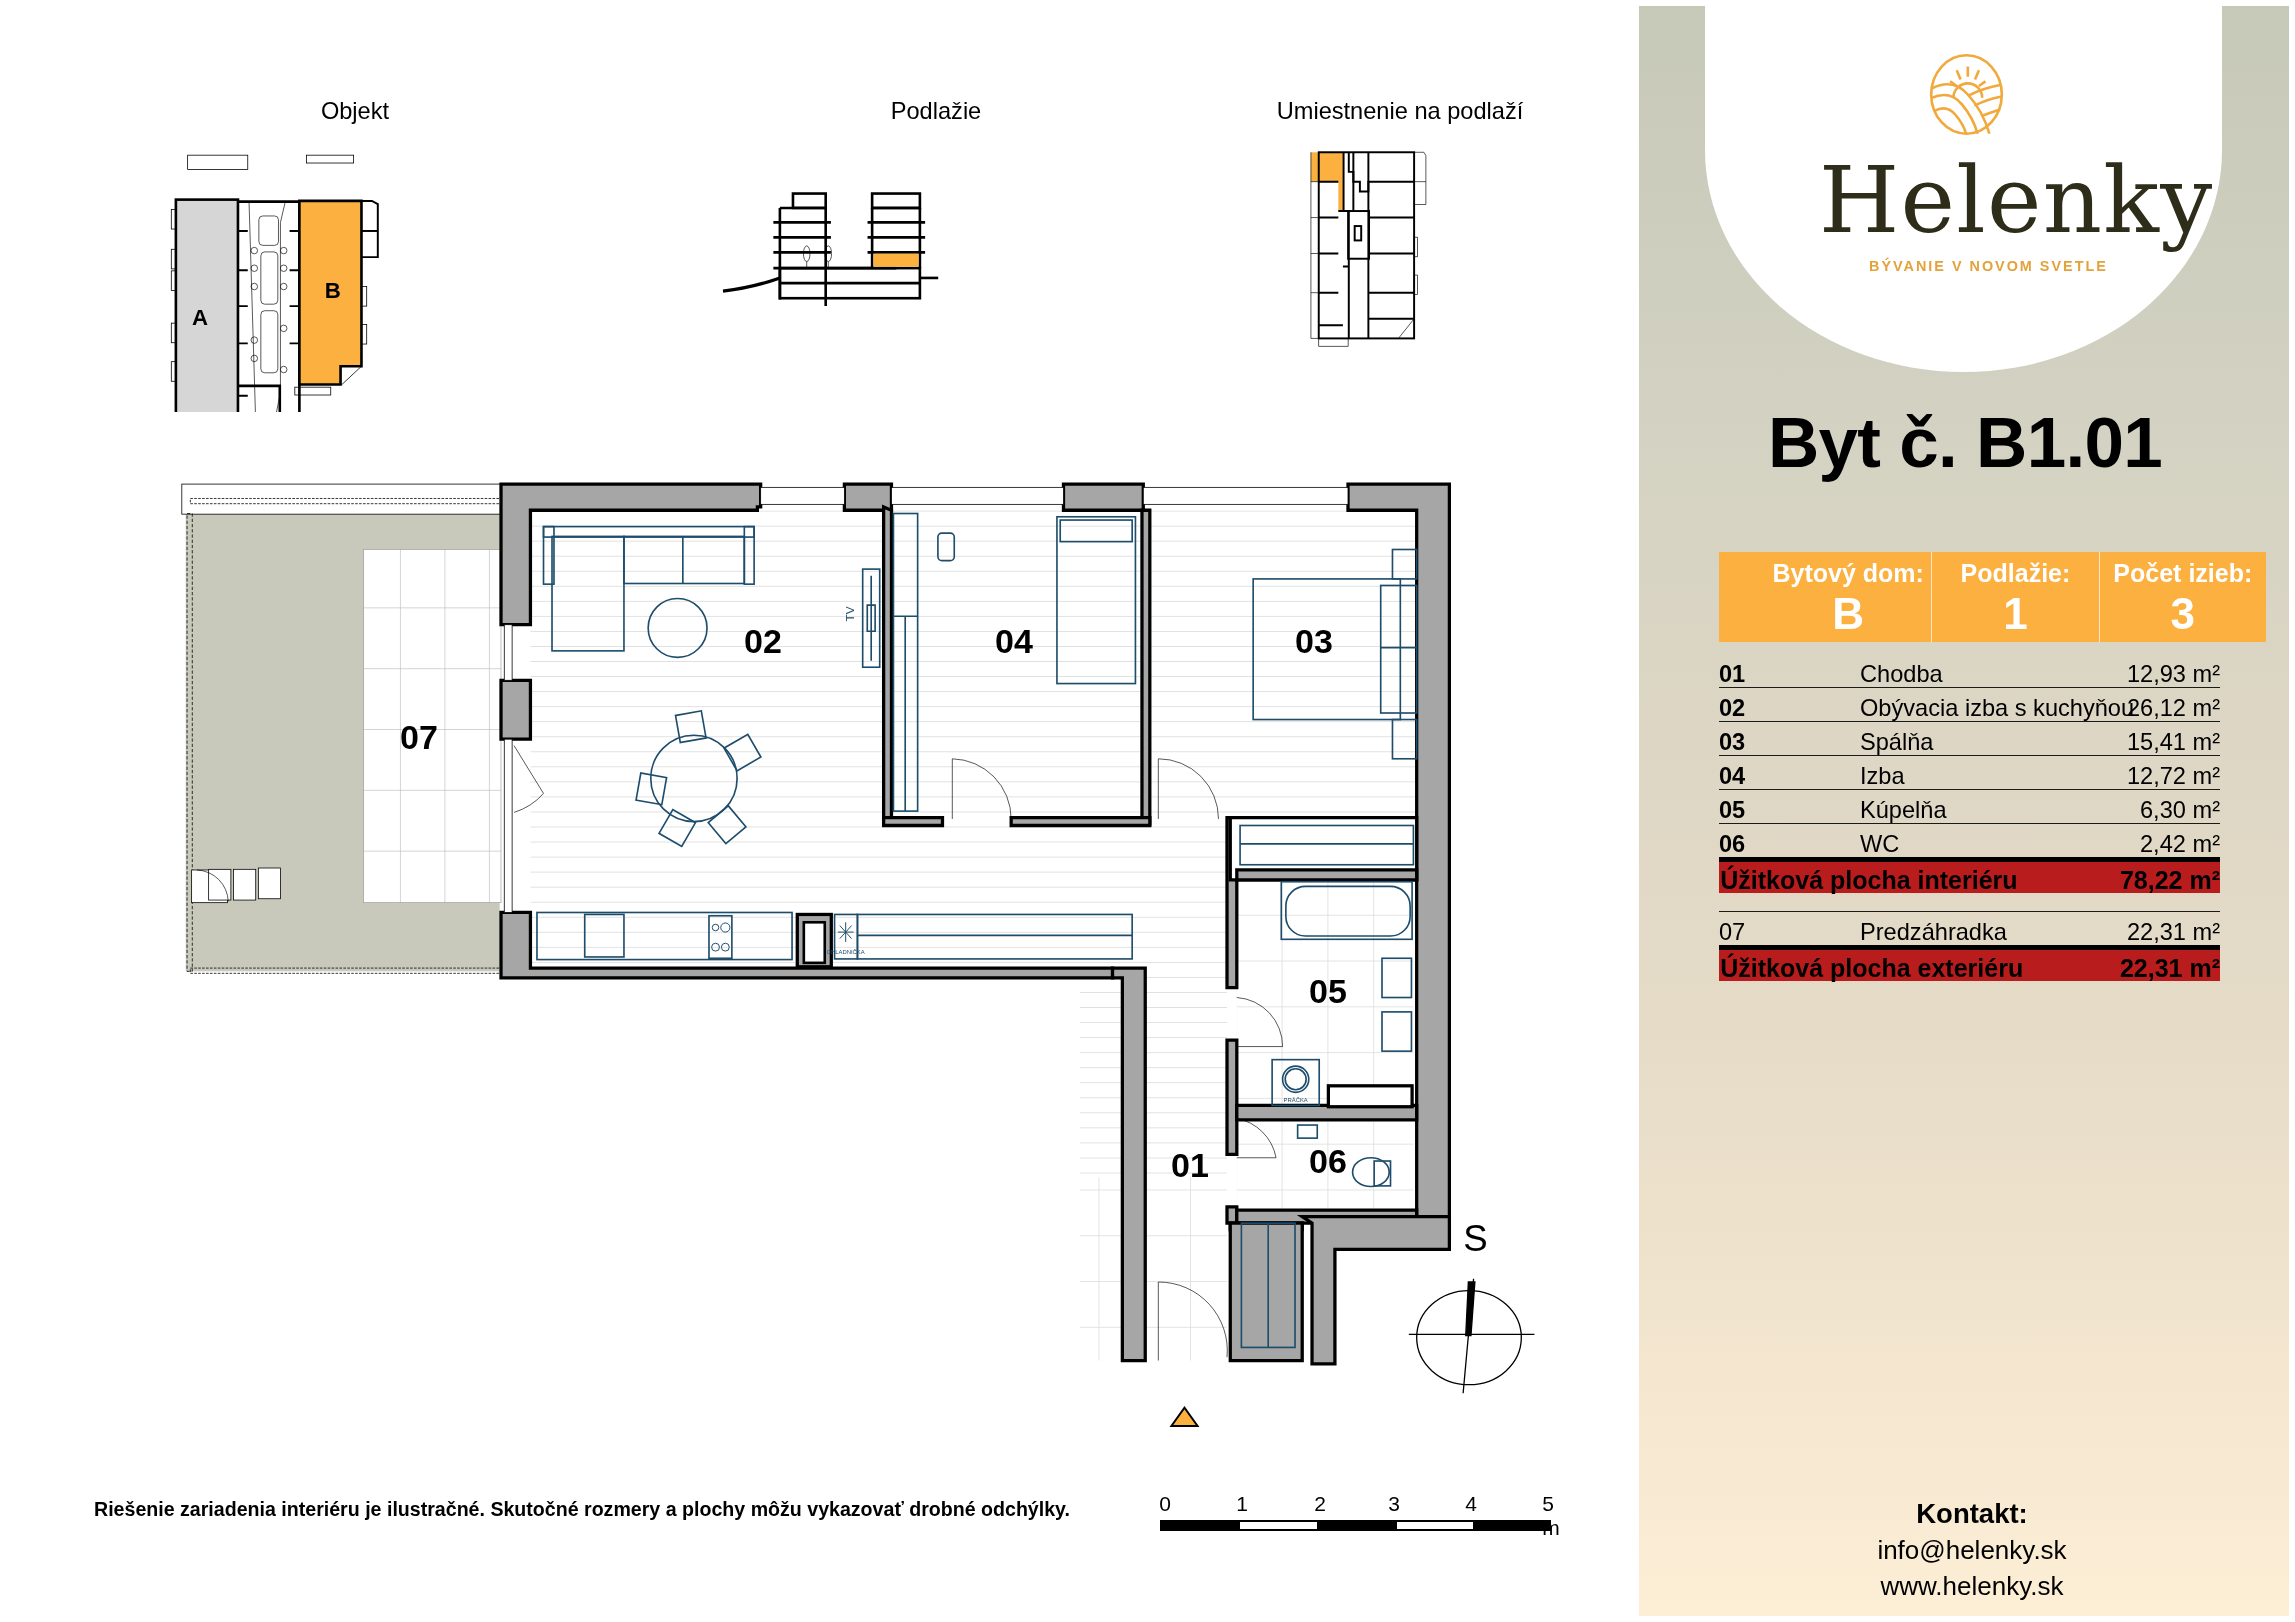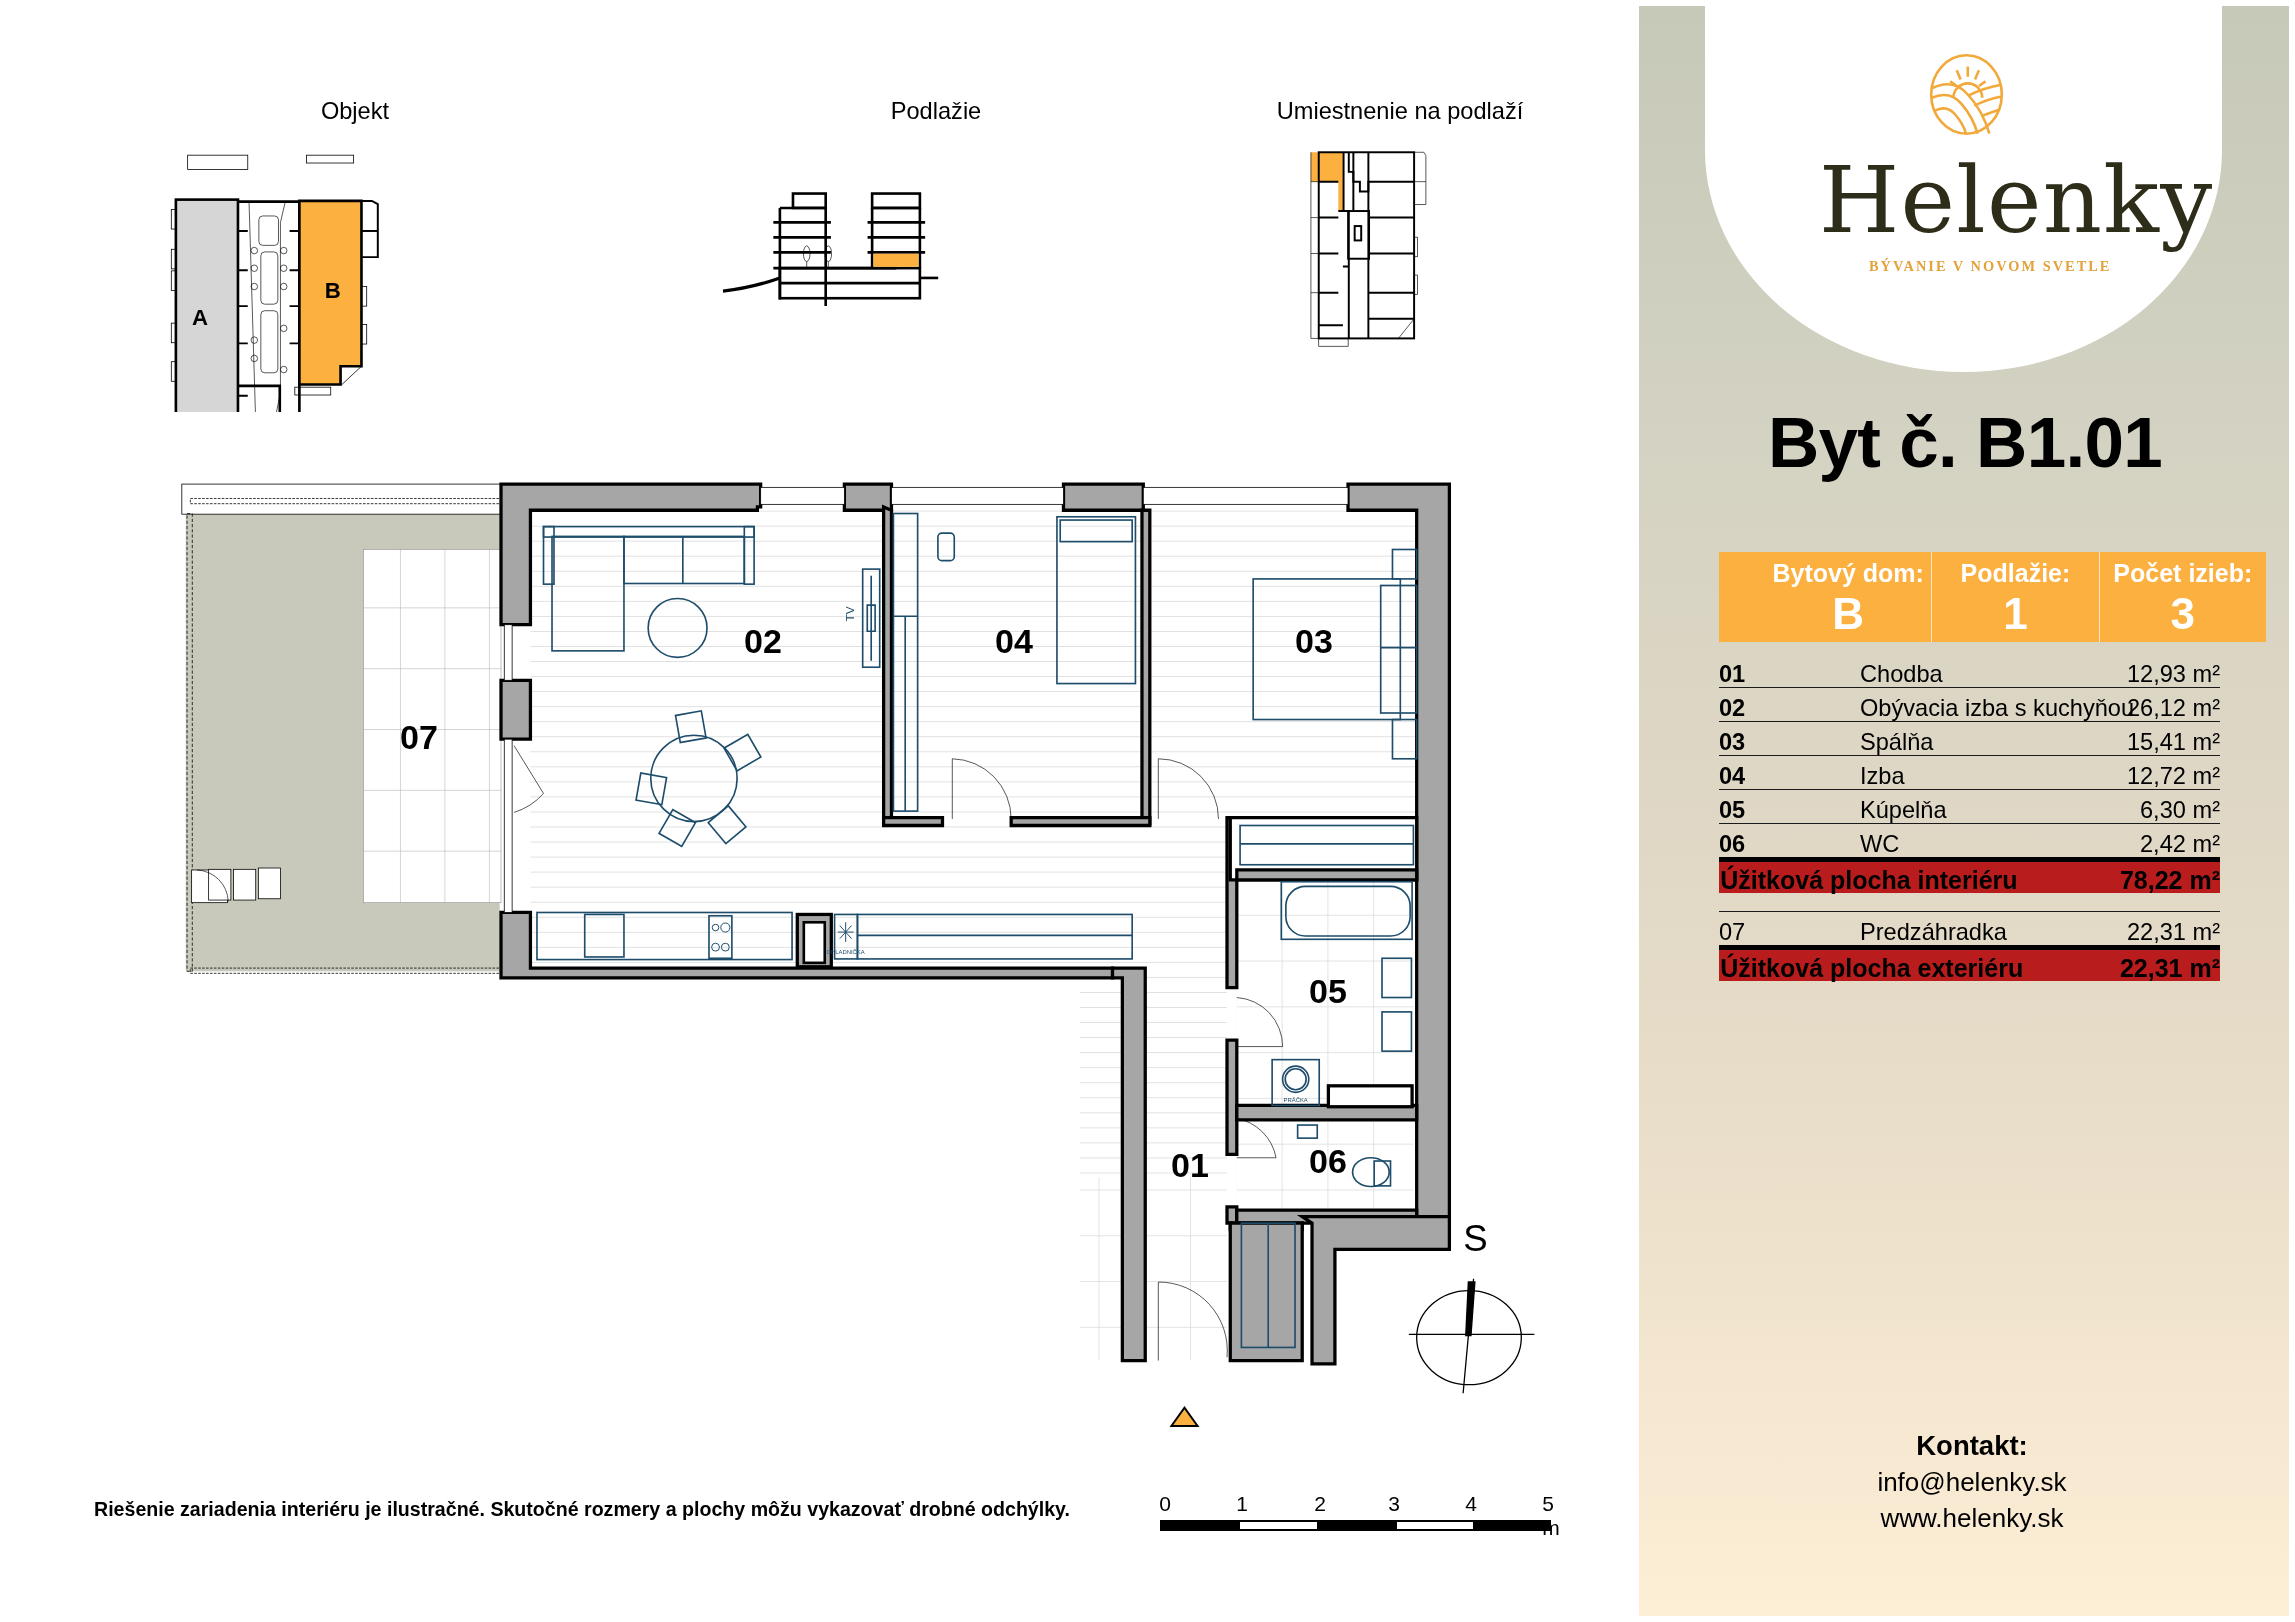--- a/index.html
+++ b/index.html
@@ -3,39 +3,39 @@
 <meta charset="utf-8">
 <style>
   html,body{margin:0;padding:0;}
   body{width:2295px;height:1622px;position:relative;background:#ffffff;overflow:hidden;font-family:"Liberation Sans",sans-serif;color:#000;}
   .abs{position:absolute;}
   .cap{position:absolute;font-size:23.6px;transform:translateX(-50%);white-space:nowrap;}
   
   #panel{position:absolute;left:1639px;top:5.9px;width:650px;height:1610px;background:linear-gradient(180deg,#c6c8b8 0%,#d3d2c2 25%,#ddd6c4 45%,#e6dcc8 65%,#f4e6cf 85%,#fdeed6 100%);}
   #arch{position:absolute;left:1705px;top:5.9px;width:517px;height:366px;background:#fff;border-radius:0 0 258px 258px / 0 0 222px 222px;}
   .logo-word{position:absolute;left:1819px;top:147px;font-family:"DejaVu Serif",serif;font-size:92px;color:#2e2d19;letter-spacing:1.3px;}
-  .logo-tag{position:absolute;left:1869px;top:258px;font-size:14.4px;color:#e3a23a;letter-spacing:2px;font-weight:bold;font-family:Liberation Serif, serif;}
+  .logo-tag{position:absolute;left:1869px;top:258px;font-size:14.4px;color:#e3a23a;letter-spacing:2px;font-weight:bold;}
   .title{position:absolute;left:1965px;top:402px;transform:translateX(-50%);font-size:71px;font-weight:bold;white-space:nowrap;letter-spacing:-0.7px;}
   .infobar{position:absolute;left:1719px;top:552px;width:501px;height:90px;background:#fbb040;display:flex;padding-left:46px;}
   .infobar .col{flex:1;text-align:center;color:#fff;font-weight:bold;position:relative;}
   .infobar .col+ .col{border-left:1.3px solid rgba(255,255,255,.7);}
   .infobar .lab{font-size:25px;margin-top:6.5px;}
   .infobar .val{font-size:44px;margin-top:1.3px;}
   .table{position:absolute;left:1719px;top:654px;width:501px;}
   .row{position:relative;height:33px;border-bottom:1.3px solid #1a1a1a;font-size:23.6px;}
   .row .num{position:absolute;left:0;top:6.5px;font-weight:bold;}
   .row .name{position:absolute;left:141px;top:6.5px;}
   .row .area{position:absolute;right:0;top:6.5px;}
   .sum{position:relative;height:31px;background:#b91c1c;border-top:5.2px solid #000;font-size:25px;font-weight:bold;}
   .sum .name{position:absolute;left:1.3px;top:3.9px;}
   .sum .area{position:absolute;right:0;top:3.9px;}
   .total{position:relative;height:31px;background:#fbb040;color:#fff;font-size:27.5px;font-weight:bold;border-top:1.3px solid #000;}
   .total .name{position:absolute;left:1.3px;top:2.6px;}
   .total .area{position:absolute;right:0;top:2.6px;}
-  .contact{position:absolute;left:1972px;top:1430px;transform:translateX(-50%);text-align:center;white-space:nowrap;}
+  .contact{position:absolute;left:1972px;top:1498px;transform:translateX(-50%);text-align:center;white-space:nowrap;}
   .contact .h{font-size:27.5px;font-weight:bold;}
   .contact .l{font-size:26px;margin-top:5.2px;}
   .note{position:absolute;left:94px;top:1498px;font-size:19.6px;font-weight:bold;white-space:nowrap;}
   .scale{position:absolute;left:1160px;top:1492px;width:393px;height:39px;}
   .scale .tick{position:absolute;top:0;font-size:21px;transform:translateX(-50%);}
   .scale .bar{position:absolute;top:27.5px;left:0;width:391px;height:11.8px;background:#000;}
   .scale .w{position:absolute;top:30px;height:6.5px;background:#fff;}
   .rlabel{position:absolute;font-size:34px;font-weight:bold;transform:translate(-50%,-50%);}
 </style>
 </head>

